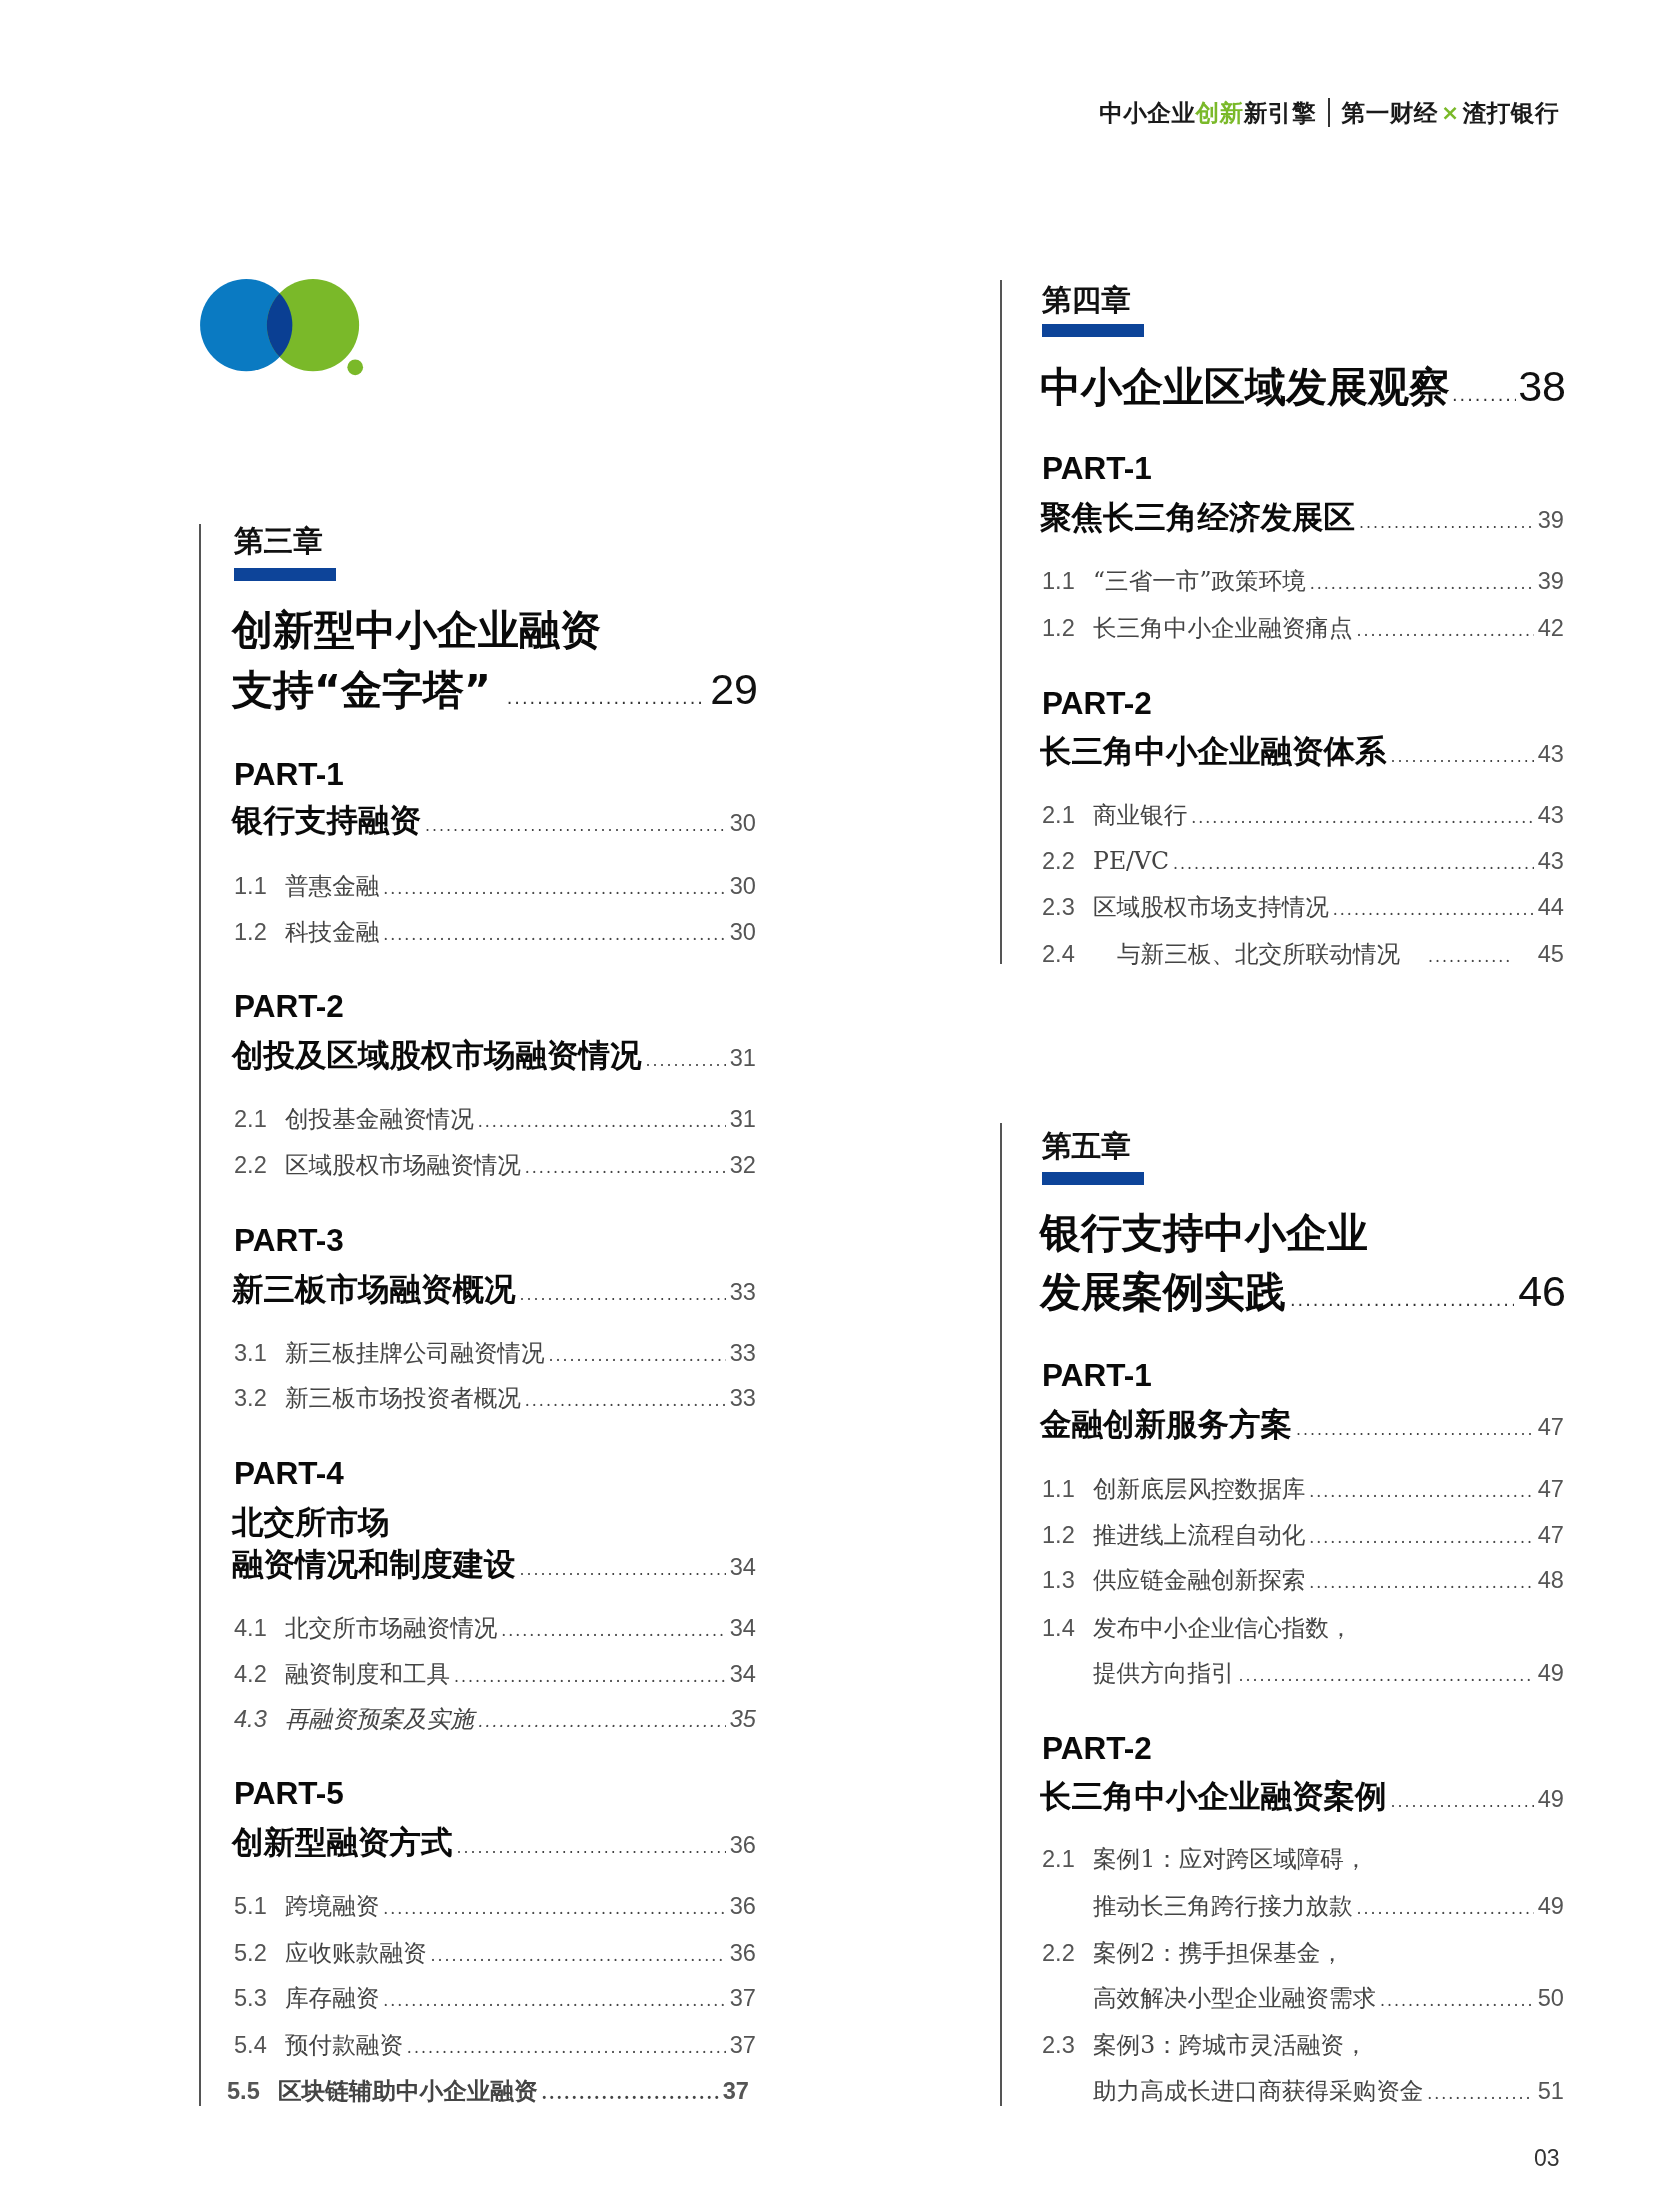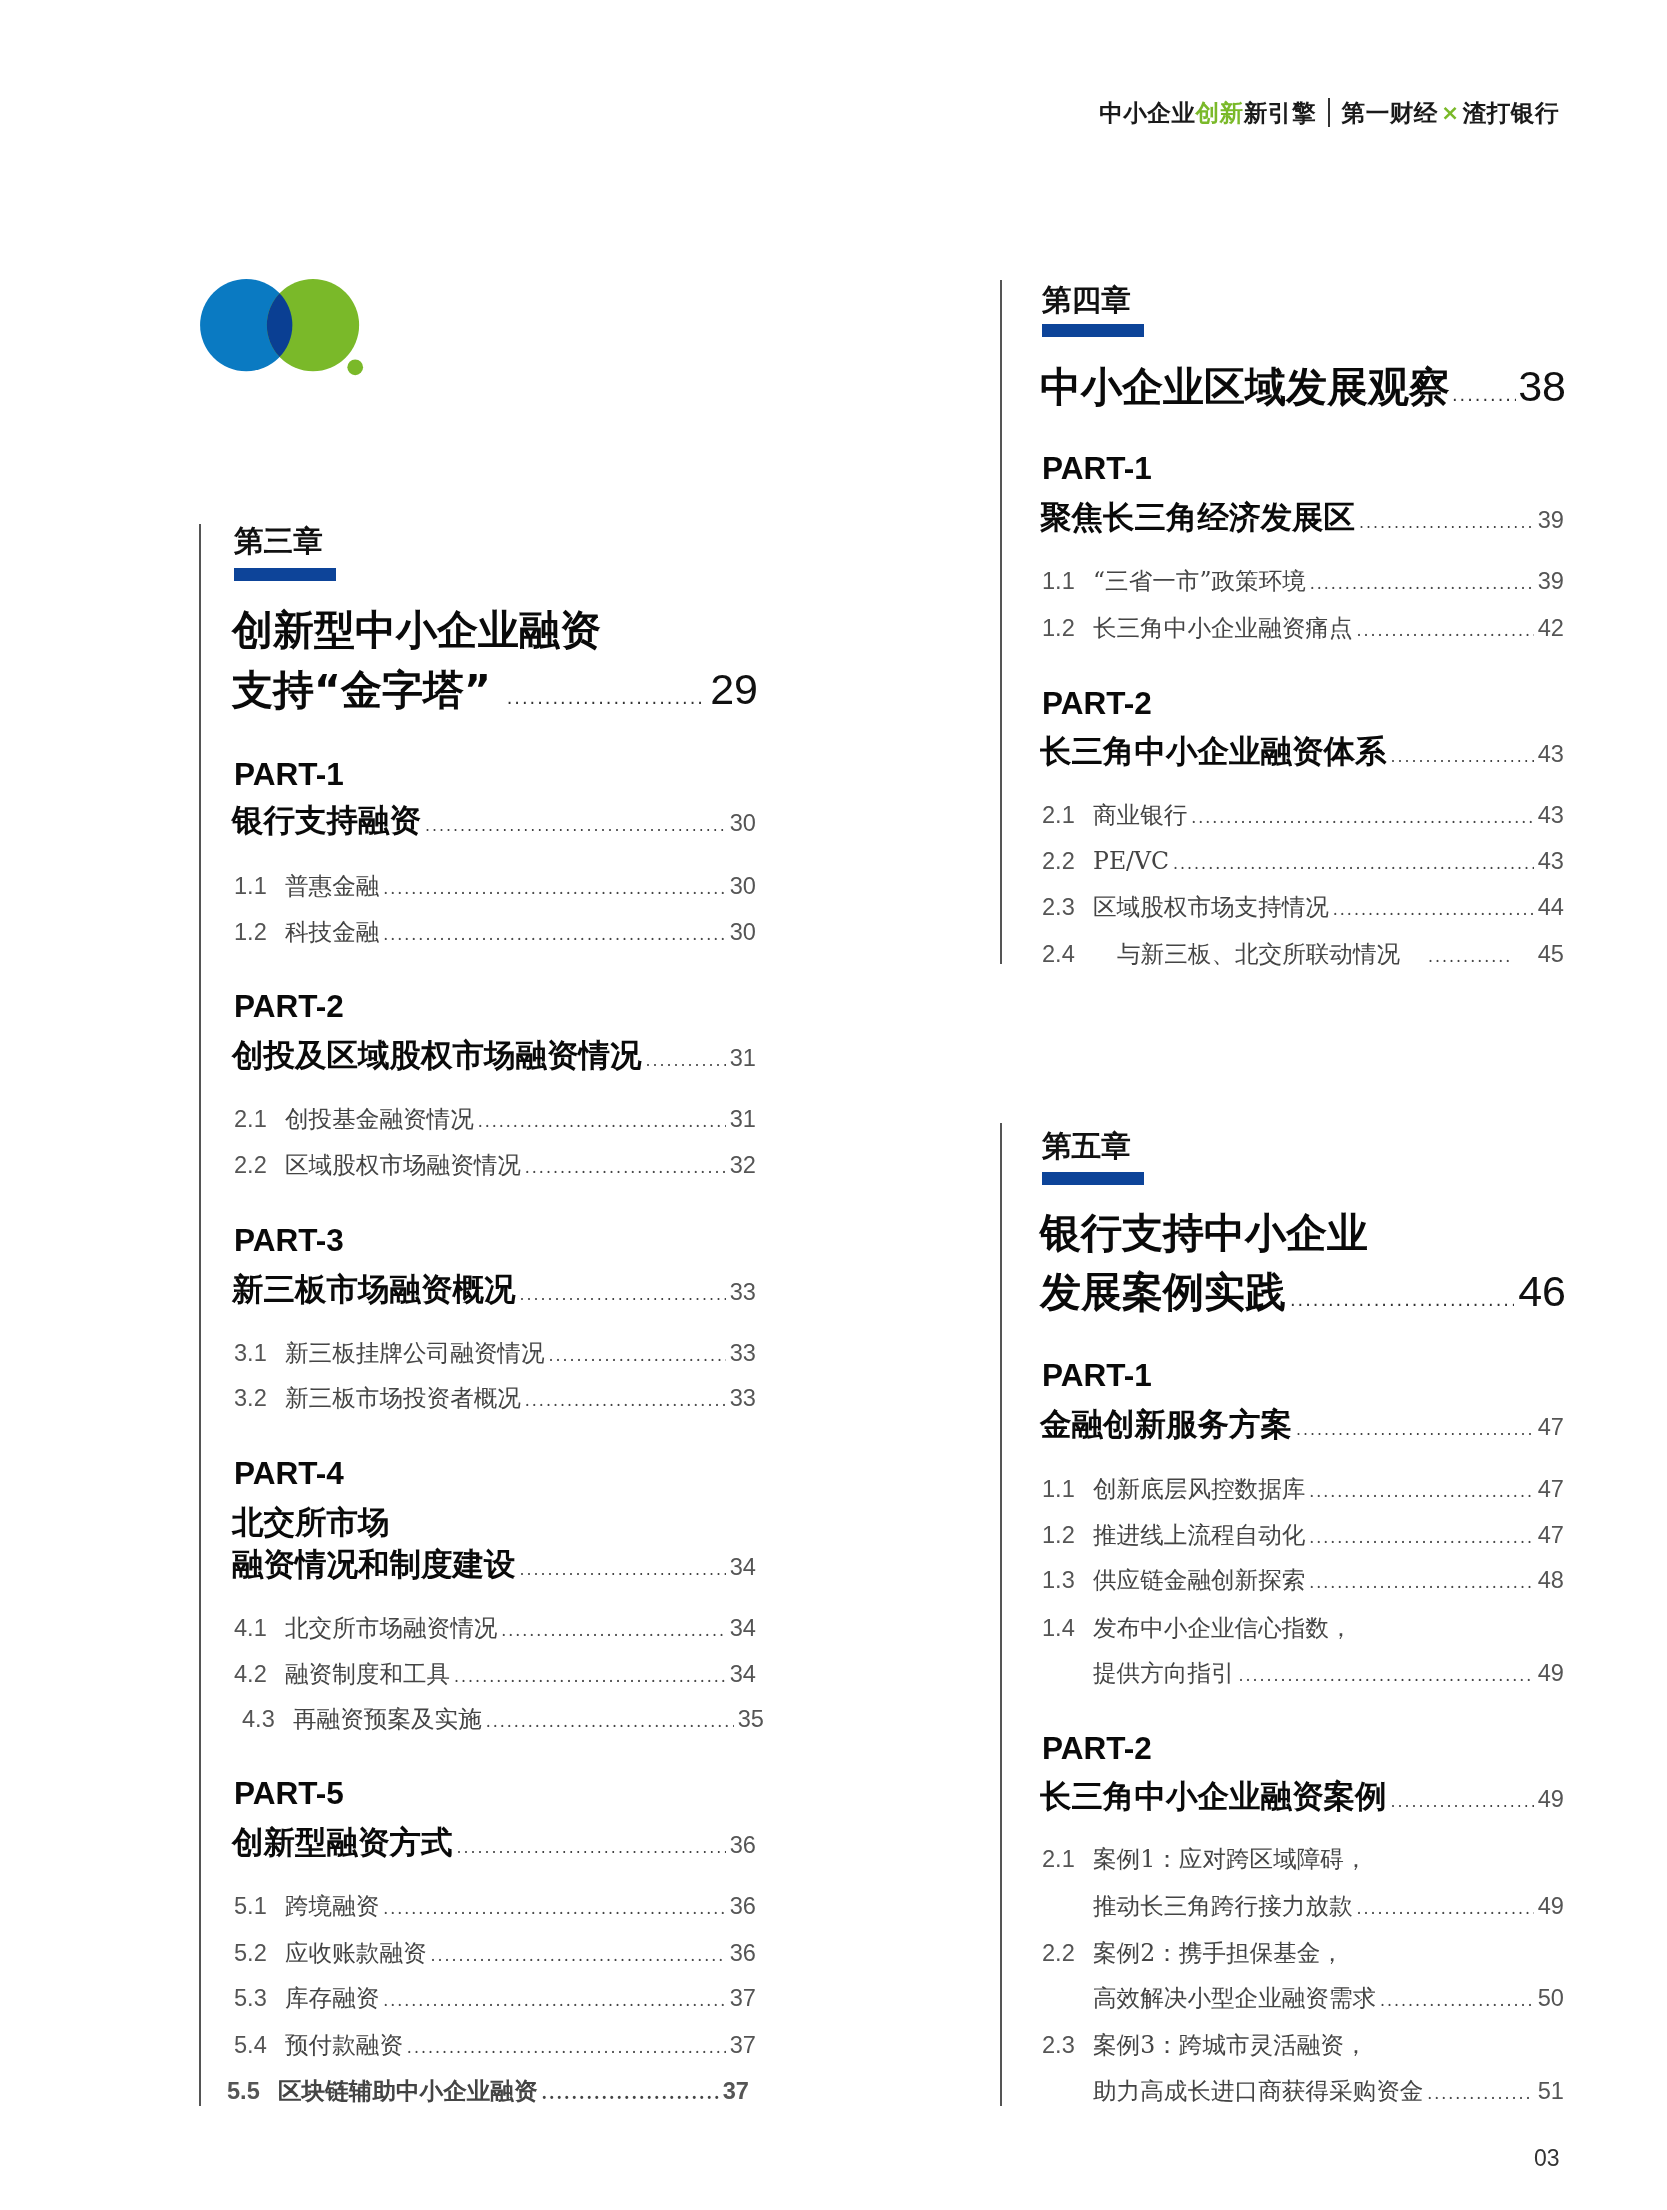--- a/index.html
+++ b/index.html
@@ -148,21 +148,21 @@
       <span class="txt">北交所市场融资情况</span>
       <span class="dots"></span>
       <span class="pg">34</span>
     </div>
     <div class="row sub" style="left: 234px; top: 1658px; width: 522px;">
       <span class="num">4.2</span>
       <span class="txt">融资制度和工具</span>
       <span class="dots"></span>
       <span class="pg">34</span>
     </div>
-    <div class="row sub" style="left: 242px; top: 1703px; width: 522px;">
+    <div class="row sub" style="left: 234px; top: 1703px; width: 522px; font-style: italic;">
       <span class="num">4.3</span>
       <span class="txt">再融资预案及实施</span>
       <span class="dots"></span>
       <span class="pg">35</span>
     </div>
     <div class="part-label" style="left: 234px; top: 1774px;">PART-5</div>
     <div class="row part-title" style="left: 232px; top: 1821px; width: 524px;">
       <span class="txt">创新型融资方式</span>
       <span class="dots"></span>
       <span class="pg">36</span>

